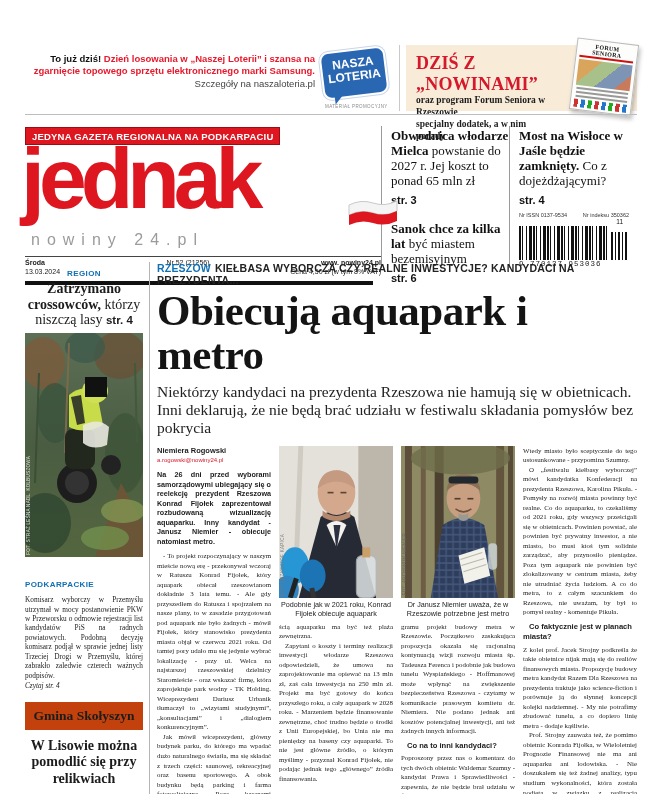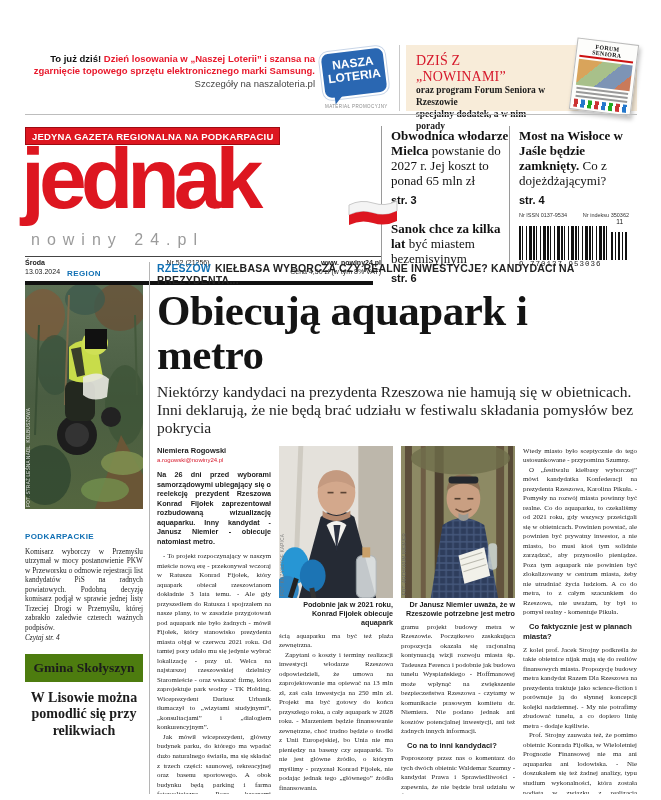--- a/index.html
+++ b/index.html
@@ -16,21 +16,21 @@
   .promo .details{color:#444;display:block;}
   .badge-wrap{flex:0 0 78px;position:relative;}
   .loteria{position:absolute;top:6px;left:8px;width:62px;height:38px;background:#2a67b2;
            border-radius:7px;transform:rotate(-7deg);color:#fff;font-family:"Liberation Sans",sans-serif;
            font-weight:bold;text-align:center;font-size:12px;line-height:1.1;padding-top:6px;
            box-shadow:0 0 0 2px #fff,0 0 0 3px #c9d6e8;}
   .loteria:after{content:"";position:absolute;bottom:-7px;left:9px;border:6px solid transparent;border-top-color:#2a67b2;border-left-color:#2a67b2;}
   .promonote{position:absolute;bottom:2px;left:10px;font-size:4.5px;color:#8a8a8a;font-family:"Liberation Sans",sans-serif;letter-spacing:.4px;}
   .topdivider{width:1px;background:#c9c9c9;margin:0 6px;}
   .dzis{flex:1;position:relative;background:#f8ecd9;padding:8px 84px 6px 10px;}
-  .dzis .t{color:#d6182b;font-weight:normal;font-size:14px;font-family:"Liberation Serif",serif;letter-spacing:.2px;}
+  .dzis .t{color:#d6182b;font-weight:bold;font-size:18px;font-family:"Liberation Serif",serif;letter-spacing:.2px;}
   .dzis .l{font-size:9.5px;font-weight:bold;line-height:1.25;font-family:"Liberation Serif",serif;}
   .minipaper{position:absolute;right:2px;top:-4px;width:62px;height:72px;background:#fdfdfb;border:1px solid #bbb;
              transform:rotate(7deg);box-shadow:2px 3px 4px rgba(0,0,0,.25);padding:3px;box-sizing:border-box;}
   .minipaper .mp-title{font-family:"Liberation Serif",serif;font-weight:bold;font-size:6px;letter-spacing:.3px;color:#111;text-align:center;border-bottom:2px solid #c11;padding-bottom:1px;}
   .mp-photo{height:26px;margin:2px 0;background:linear-gradient(135deg,#d9a45b 0 30%,#a8c08a 30% 55%,#7d94b5 55% 80%,#c97a5a 80%);}
   .mp-line{height:2px;background:#999;margin:2px 1px;}
   .mp-dots{height:8px;margin-top:2px;background:repeating-linear-gradient(90deg,#c33 0 4px,#fff 4px 7px,#27c 7px 11px,#fff 11px 14px,#2a2 14px 18px,#fff 18px 21px);}
 
   .rule-under-banner{position:absolute;top:114px;left:25px;width:612px;height:1px;background:#bdbdbd;}
 
@@ -79,21 +79,21 @@
   .sb-head b{font-weight:bold;}
   .sb-head .pg{font-family:"Liberation Sans",sans-serif;font-weight:bold;font-size:11.5px;}
   .sb-photo{position:relative;width:118px;height:224px;margin-top:5px;}
   .sb-photo svg{display:block;width:100%;height:100%;}
   .vcredit{position:absolute;left:1px;bottom:2px;writing-mode:vertical-rl;transform:rotate(180deg);
            font-family:"Liberation Sans",sans-serif;font-size:4.5px;color:#f0f0f0;letter-spacing:.3px;opacity:.9;}
   .sb-sec{margin-top:16px;text-align:left;}
   .sb-title{font-family:"Liberation Serif",serif;font-weight:bold;font-size:12.5px;line-height:1.1;margin-top:1px;}
   .sb-body{font-size:7.3px;line-height:1.3;text-align:justify;margin-top:4px;}
   .sb-more{font-size:7.3px;font-style:italic;margin-top:1px;}
-  .gmina{background:#4d7c0f;text-align:center;font-family:"Liberation Serif",serif;font-weight:bold;
+  .gmina{background:#c2410c;text-align:center;font-family:"Liberation Serif",serif;font-weight:bold;
          font-size:13.5px;padding:6px 2px;margin:12px 0 8px;}
   .lisow{font-family:"Liberation Serif",serif;font-size:14px;line-height:1.15;text-align:center;}
   .lisow b{font-weight:bold;}
 
   .article{flex:1;overflow:hidden;}
   .kicker{font-family:"Liberation Sans",sans-serif;font-size:10.5px;font-weight:bold;letter-spacing:.2px;}
   .kicker .loc{color:#1170b4;margin-right:4px;}
   .kicker .rest{color:#222;font-weight:600;}
   .headline{font-family:"Liberation Serif",serif;font-weight:bold;font-size:43px;letter-spacing:-.5px;
             line-height:1.02;margin:3px 0 6px;color:#141414;}
@@ -101,21 +101,21 @@
   .cols{display:grid;grid-template-columns:repeat(4,1fr);column-gap:8px;height:424px;}
   .col{overflow:hidden;font-size:6.9px;line-height:1.38;text-align:justify;}
   .col p{margin:0 0 0;}
   .col p + p{text-indent:6px;}
   .author{font-family:"Liberation Sans",sans-serif;font-weight:bold;font-size:7.5px;}
   .email{font-family:"Liberation Sans",sans-serif;font-size:6px;color:#d6182b;margin-bottom:6px;}
   .leadp{font-family:"Liberation Sans",sans-serif;font-weight:bold;font-size:7.2px;line-height:1.32;margin-bottom:5px !important;text-align:justify;}
   .subhead{font-family:"Liberation Sans",sans-serif;font-weight:bold;font-size:7.6px;margin:5px 0 2px;text-indent:6px;text-align:left;}
   .figure{position:relative;width:100%;height:152px;margin-bottom:2px;}
   .figure svg{display:block;width:100%;height:100%;}
-  .caption{font-family:"Liberation Sans",sans-serif;font-weight:bold;font-size:7.2px;line-height:1.25;text-align:right;margin-bottom:4px;}
+  .caption{font-family:"Liberation Sans",sans-serif;font-weight:normal;font-size:7.2px;line-height:1.25;text-align:center;margin-bottom:4px;}
 </style>
 </head>
 <body>
 
 <div class="page">
 
   <div class="topbanner">
     <div class="promo">
       <span class="lead">To już dziś!</span>
       <span class="red">Dzień losowania w „Naszej Loterii” i szansa na zgarnięcie topowego sprzętu elektronicznego marki Samsung.</span>
@@ -207,20 +207,23 @@
         </div>
       </div>
     </div>
   </div>
 
   <div class="content">
 
     <div class="sidebar">
       <div style="text-align:center;">
         <span class="label-blue">REGION</span>
+      </div>
+      <div class="sb-head">
+        <b>Zatrzymano crossowców,</b><span> którzy niszczą lasy </span><span class="pg">str. 4</span>
       </div>
       <div class="sb-photo">
         <svg viewBox="0 0 118 224" preserveAspectRatio="none">
           <defs>
             <linearGradient id="forest" x1="0" y1="0" x2="0" y2="1">
               <stop offset="0" stop-color="#5d7055"></stop>
                 <stop offset="0.5" stop-color="#4a5d42"></stop>
                 <stop offset="1" stop-color="#54663f"></stop>
             </linearGradient>
           </defs>

